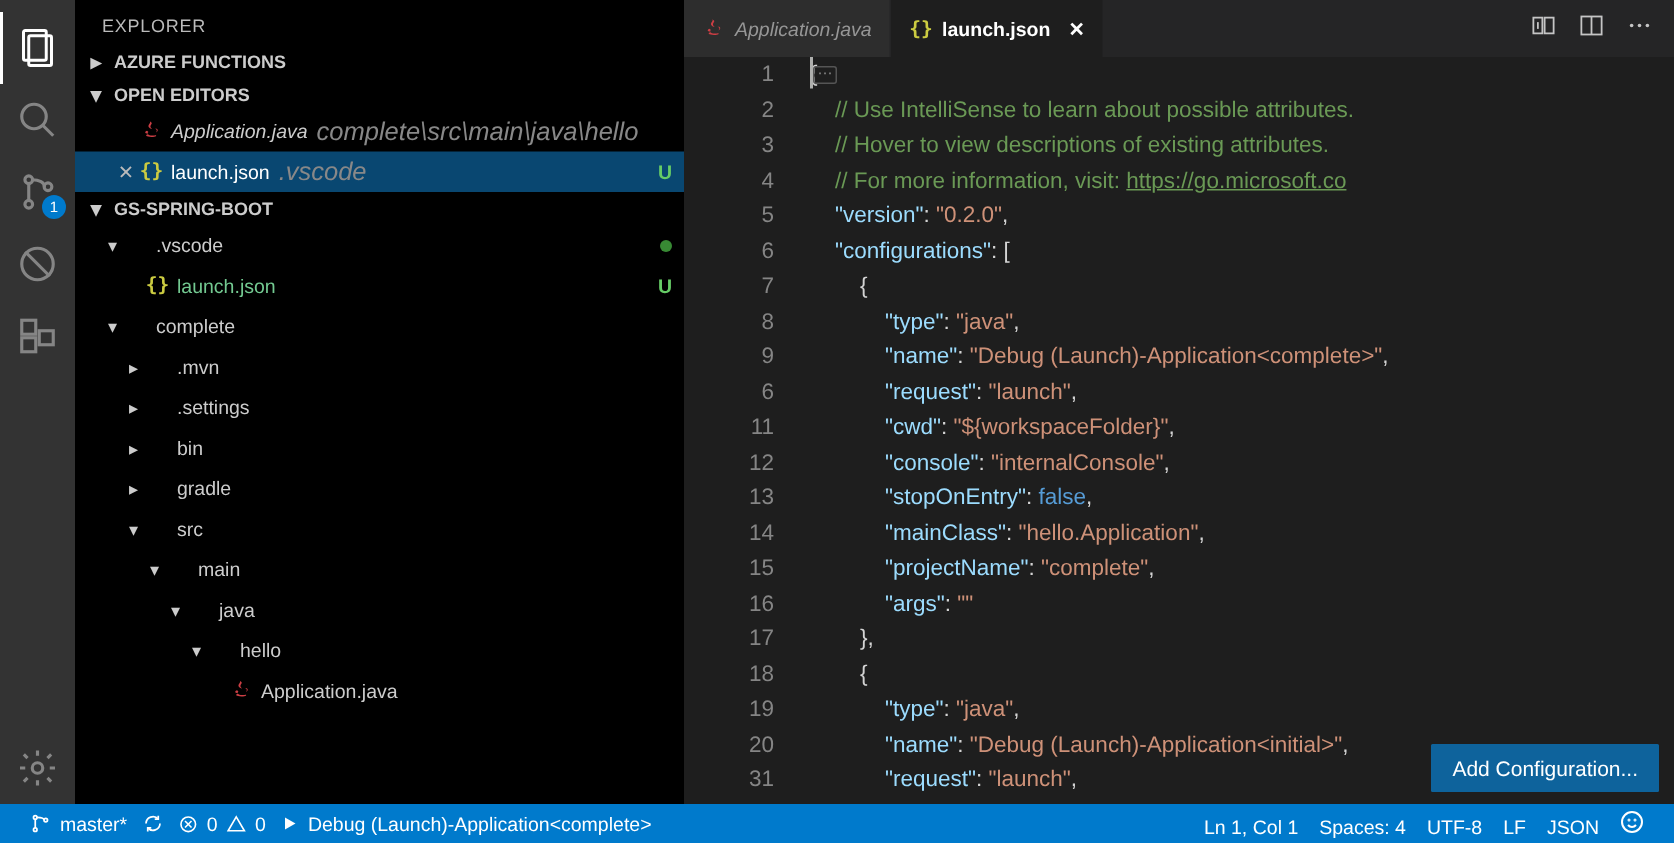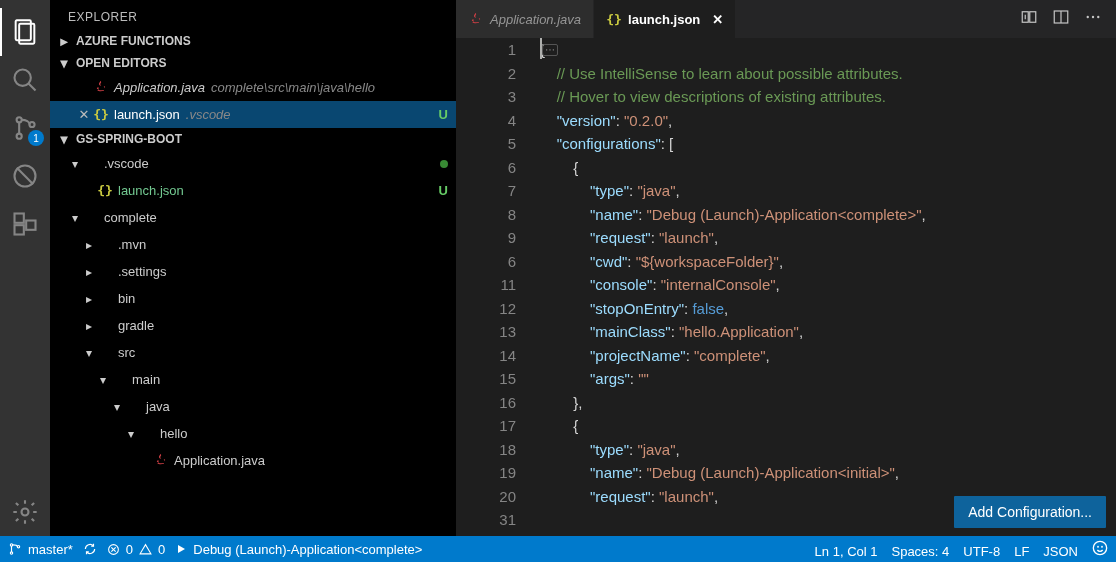--- a/index.html
+++ b/index.html
@@ -16,21 +16,21 @@
 
 .sidebar { width: 406px; background: #000000; display: flex; flex-direction: column; font-size: 13px; }
 .sidebar-title { padding: 10px 18px 6px; color: #bbb; font-size: 12px; letter-spacing: .5px; }
 .section-hdr { padding: 3px 6px; color: #ccc; font-weight: 700; font-size: 12px; display: flex; align-items: center; gap: 4px; cursor: pointer; }
 .section-hdr .chev { width: 16px; text-align: center; font-size: 14px; }
 
 .openeditors .row, .tree .row { display: flex; align-items: center; height: 27px; padding-right: 8px; color: #ccc; cursor: pointer; position: relative; }
 .row .indent { display: inline-block; }
 .row .icon { width: 18px; display: flex; align-items: center; justify-content: center; margin-right: 4px; }
 .row .label { white-space: nowrap; }
-.row .hint { color: #888; font-style: italic; margin-left: 6px; font-size: 13px; }
+.row .hint { color: #888; font-style: italic; margin-left: 6px; font-size: 17px; }
 .row .close { width: 16px; text-align: center; color: #bbb; margin-left: 6px; }
 .row .badge-right { margin-left: auto; color: #6c6; font-weight: 600; }
 .row .dot-right { margin-left: auto; width: 8px; height: 8px; border-radius: 50%; background: #388a34; }
 .row.italic .label { font-style: italic; }
 .row.selected { background: #094771; color: #fff; }
 .row.green .label { color: #73c991; }
 .chev-s { width: 14px; text-align: center; color: #ccc; font-size: 12px; }
 
 .editor-area { flex: 1; display: flex; flex-direction: column; background: #1e1e1e; min-width: 0; }
 .tabs { height: 38px; background: #252526; display: flex; align-items: stretch; position: relative; }
@@ -51,21 +51,21 @@
 .fold { display:inline-block; border:1px solid #555; color:#888; font-size:10px; padding:0 2px; border-radius:2px; line-height:1; transform:translateY(-2px); margin-left:-3px;}
 .tk-comment { color: #6a9955; }
 .tk-key { color: #9cdcfe; }
 .tk-str { color: #ce9178; }
 .tk-punc { color: #d4d4d4; }
 .tk-url { color: #6a9955; text-decoration: underline; }
 .tk-bool { color: #569cd6; }
 
 .addconfig { position: absolute; right: 10px; bottom: 34px; background: #0e639c; color: #fff; padding: 8px 14px; font-size: 14px; border-radius: 1px; cursor: pointer; }
 
-.statusbar { position: absolute; left: 0; right: 0; bottom: 0; height: 26px; background: #007acc; color: #fff; display: flex; align-items: center; font-size: 13px; padding: 0 8px; gap: 10px; }
+.statusbar { position: absolute; left: 0; right: 0; bottom: 0; height: 26px; background: #007acc; color: #fff; display: flex; align-items: center; font-size: 13px; padding: 0 20px; gap: 10px; }
 .statusbar .grp { display: flex; align-items: center; gap: 6px; cursor: pointer; }
 .statusbar .right { margin-left: auto; display: flex; align-items: flex-end; gap: 14px; }
 
 .java-icon { color: #cc3e44; }
 .json-icon { color: #cbcb41; font-weight: 700; font-family: Consolas, monospace; font-size: 13px; }
 </style>
 </head>
 <body>
 
 <div class="root">
@@ -290,20 +290,21 @@
           <div class="ln">18</div>
           <div class="ln">19</div>
           <div class="ln">20</div>
           <div class="ln">31</div>
         </div>
       <div class="codebody" id="codebody">
         <div class="cursor"></div>
         <div class="cl"><span class="tk-brace">{</span><span class="fold">⋯</span></div>
         <div class="cl">    <span class="tk-comment">// Use IntelliSense to learn about possible attributes.</span></div>
         <div class="cl">    <span class="tk-comment">// Hover to view descriptions of existing attributes.</span></div>
+        <div class="cl">    <span class="tk-comment">// For more information, visit: </span><span class="tk-url">https://go.microsoft.co</span></div>
         <div class="cl">    <span class="tk-key">"version"</span><span class="tk-punc">: </span><span class="tk-str">"0.2.0"</span><span class="tk-punc">,</span></div>
         <div class="cl">    <span class="tk-key">"configurations"</span><span class="tk-punc">: [</span></div>
         <div class="cl">        <span class="tk-punc">{</span></div>
         <div class="cl">            <span class="tk-key">"type"</span><span class="tk-punc">: </span><span class="tk-str">"java"</span><span class="tk-punc">,</span></div>
         <div class="cl">            <span class="tk-key">"name"</span><span class="tk-punc">: </span><span class="tk-str">"Debug (Launch)-Application&lt;complete&gt;"</span><span class="tk-punc">,</span></div>
         <div class="cl">            <span class="tk-key">"request"</span><span class="tk-punc">: </span><span class="tk-str">"launch"</span><span class="tk-punc">,</span></div>
         <div class="cl">            <span class="tk-key">"cwd"</span><span class="tk-punc">: </span><span class="tk-str">"${workspaceFolder}"</span><span class="tk-punc">,</span></div>
         <div class="cl">            <span class="tk-key">"console"</span><span class="tk-punc">: </span><span class="tk-str">"internalConsole"</span><span class="tk-punc">,</span></div>
         <div class="cl">            <span class="tk-key">"stopOnEntry"</span><span class="tk-punc">: </span><span class="tk-bool">false</span><span class="tk-punc">,</span></div>
         <div class="cl">            <span class="tk-key">"mainClass"</span><span class="tk-punc">: </span><span class="tk-str">"hello.Application"</span><span class="tk-punc">,</span></div>

